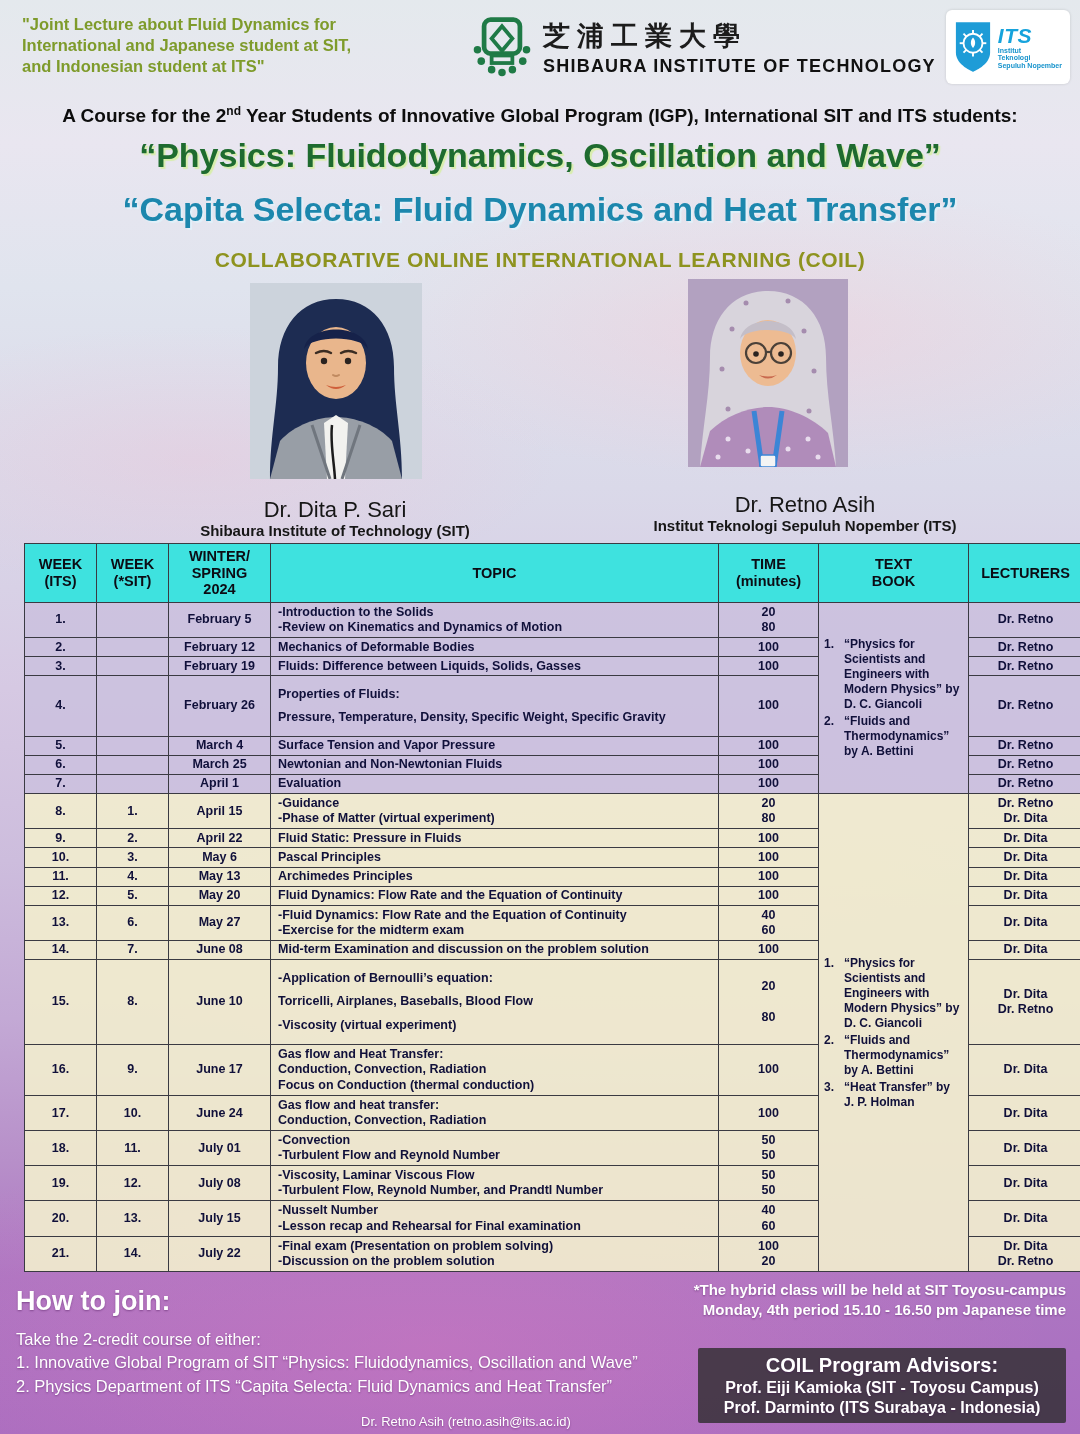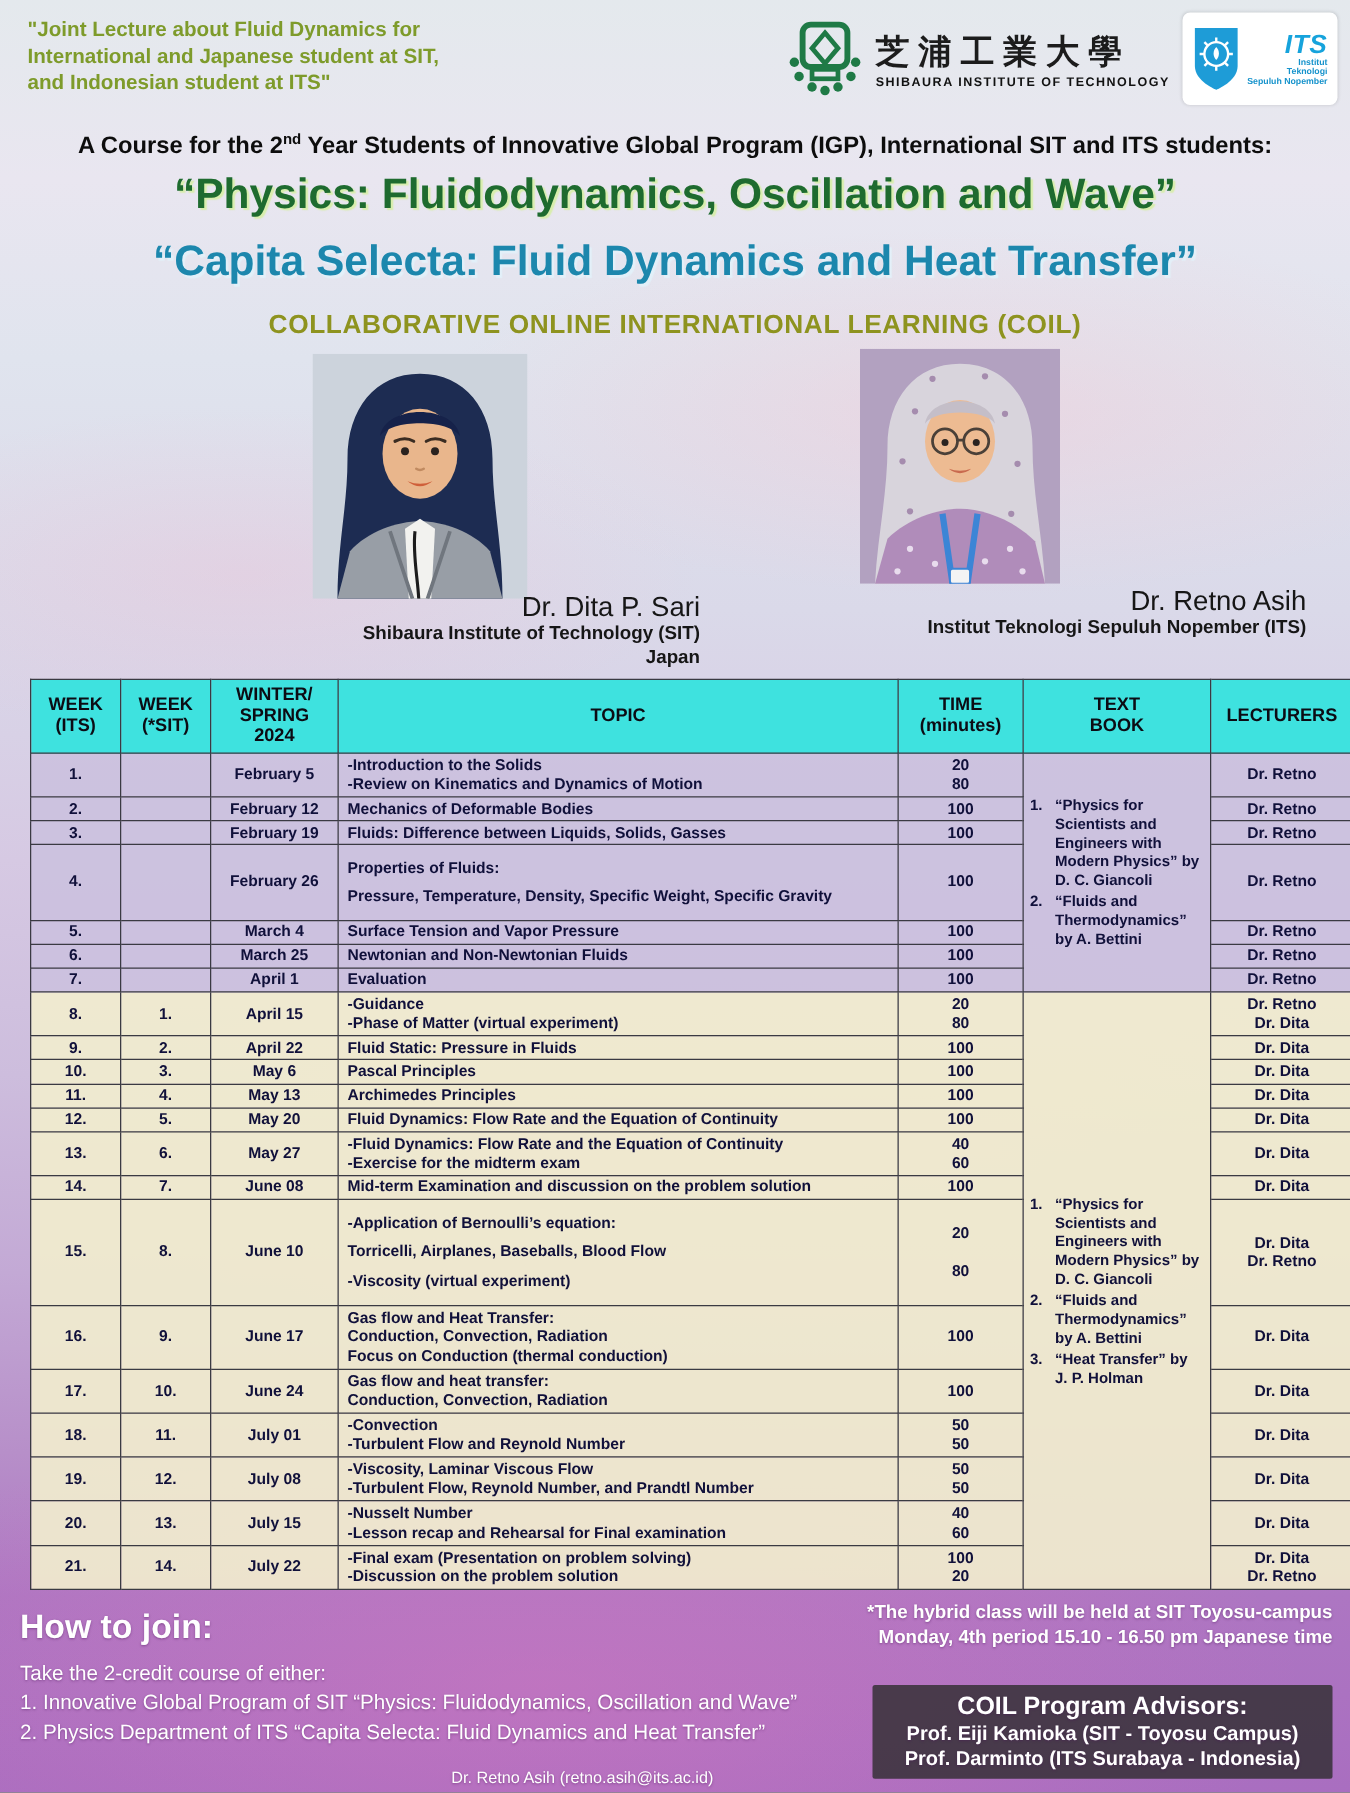--- a/index.html
+++ b/index.html
@@ -13,40 +13,40 @@
       radial-gradient(ellipse 820px 300px at 40% 94%, rgba(228,120,190,0.35), transparent 75%),
       linear-gradient(180deg,#e4e9ed 0%,#e9e6f0 10%,#e0e4ee 20%,#dad9e9 34%,#d6c9e3 48%,#cdbddd 60%,#c3a9d5 71%,#b78fc9 81%,#ad76c2 89%,#a96ec0 100%);
   }
   
   .top-quote{position:absolute;top:14px;left:22px;width:540px;
     color:#7e9b2b;font-weight:bold;font-size:16.5px;line-height:1.28;}
   
   .logos{position:absolute;top:10px;right:10px;display:flex;align-items:center;gap:10px;}
   .sit-logo{display:flex;align-items:center;gap:8px;}
   .sit-text .kanji{font-size:27px;font-weight:bold;color:#1c1c1c;letter-spacing:7px;white-space:nowrap;}
-  .sit-text .sit-en{font-size:10px;font-weight:bold;color:#111;letter-spacing:1.2px;margin-top:2px;white-space:nowrap;}
-  .its-box{background:#fff;border-radius:6px;padding:10px 8px;display:flex;align-items:center;gap:6px;box-shadow:0 0 3px rgba(0,0,0,0.15);text-align:right;}
+  .sit-text .sit-en{font-size:18px;font-weight:bold;color:#111;letter-spacing:1.2px;margin-top:2px;white-space:nowrap;}
+  .its-box{background:#fff;border-radius:6px;padding:10px 8px;display:flex;align-items:center;gap:6px;box-shadow:0 0 3px rgba(0,0,0,0.15);}
   .its-text{line-height:1.05;}
   .its-abbr{font-size:21px;font-weight:bold;font-style:italic;color:#16a3dc;letter-spacing:0.5px;}
   .its-line{font-size:7px;color:#1693cc;font-weight:bold;}
   
   .course-line{position:absolute;top:104px;left:0;width:100%;text-align:center;
     font-size:19px;font-weight:bold;color:#0d0d0d;}
   .course-line sup{font-size:12px;}
   .title1{position:absolute;top:136px;left:0;width:100%;margin:0;text-align:center;
     font-size:34px;font-weight:bold;color:#1e6b2f;text-shadow:2px 2px 1px rgba(214,238,164,0.9);}
   .title2{position:absolute;top:190px;left:0;width:100%;margin:0;text-align:center;
     font-size:34px;font-weight:bold;color:#1c87ad;text-shadow:2px 2px 1px rgba(226,242,250,0.85);}
   .coil{position:absolute;top:248px;left:0;width:100%;text-align:center;
     font-size:21px;font-weight:bold;color:#8e931f;letter-spacing:0.5px;}
   
   .photo{position:absolute;}
   .photo-left{top:283px;left:250px;}
   .photo-right{top:279px;left:688px;}
-  .caption{position:absolute;text-align:right;color:#161616;}
+  .caption{position:absolute;text-align:center;color:#161616;margin-top:24px;}
   .cap-left{top:473px;left:110px;width:450px;}
   .cap-right{top:468px;left:565px;width:480px;}
   .cap-name{font-size:22px;line-height:1.15;}
   .cap-affil{font-size:15px;font-weight:bold;line-height:1.22;}
   
   .schedule{position:absolute;top:543px;left:24px;width:1058px;height:729px;
     border-collapse:collapse;table-layout:fixed;
     font-weight:bold;font-size:12.5px;color:#10103a;}
   .schedule th,.schedule td{border:1px solid #3a3a42;}
   .schedule thead th{background:#3ee2df;color:#0c0c14;font-size:14.5px;line-height:1.15;padding:4px 2px;}

